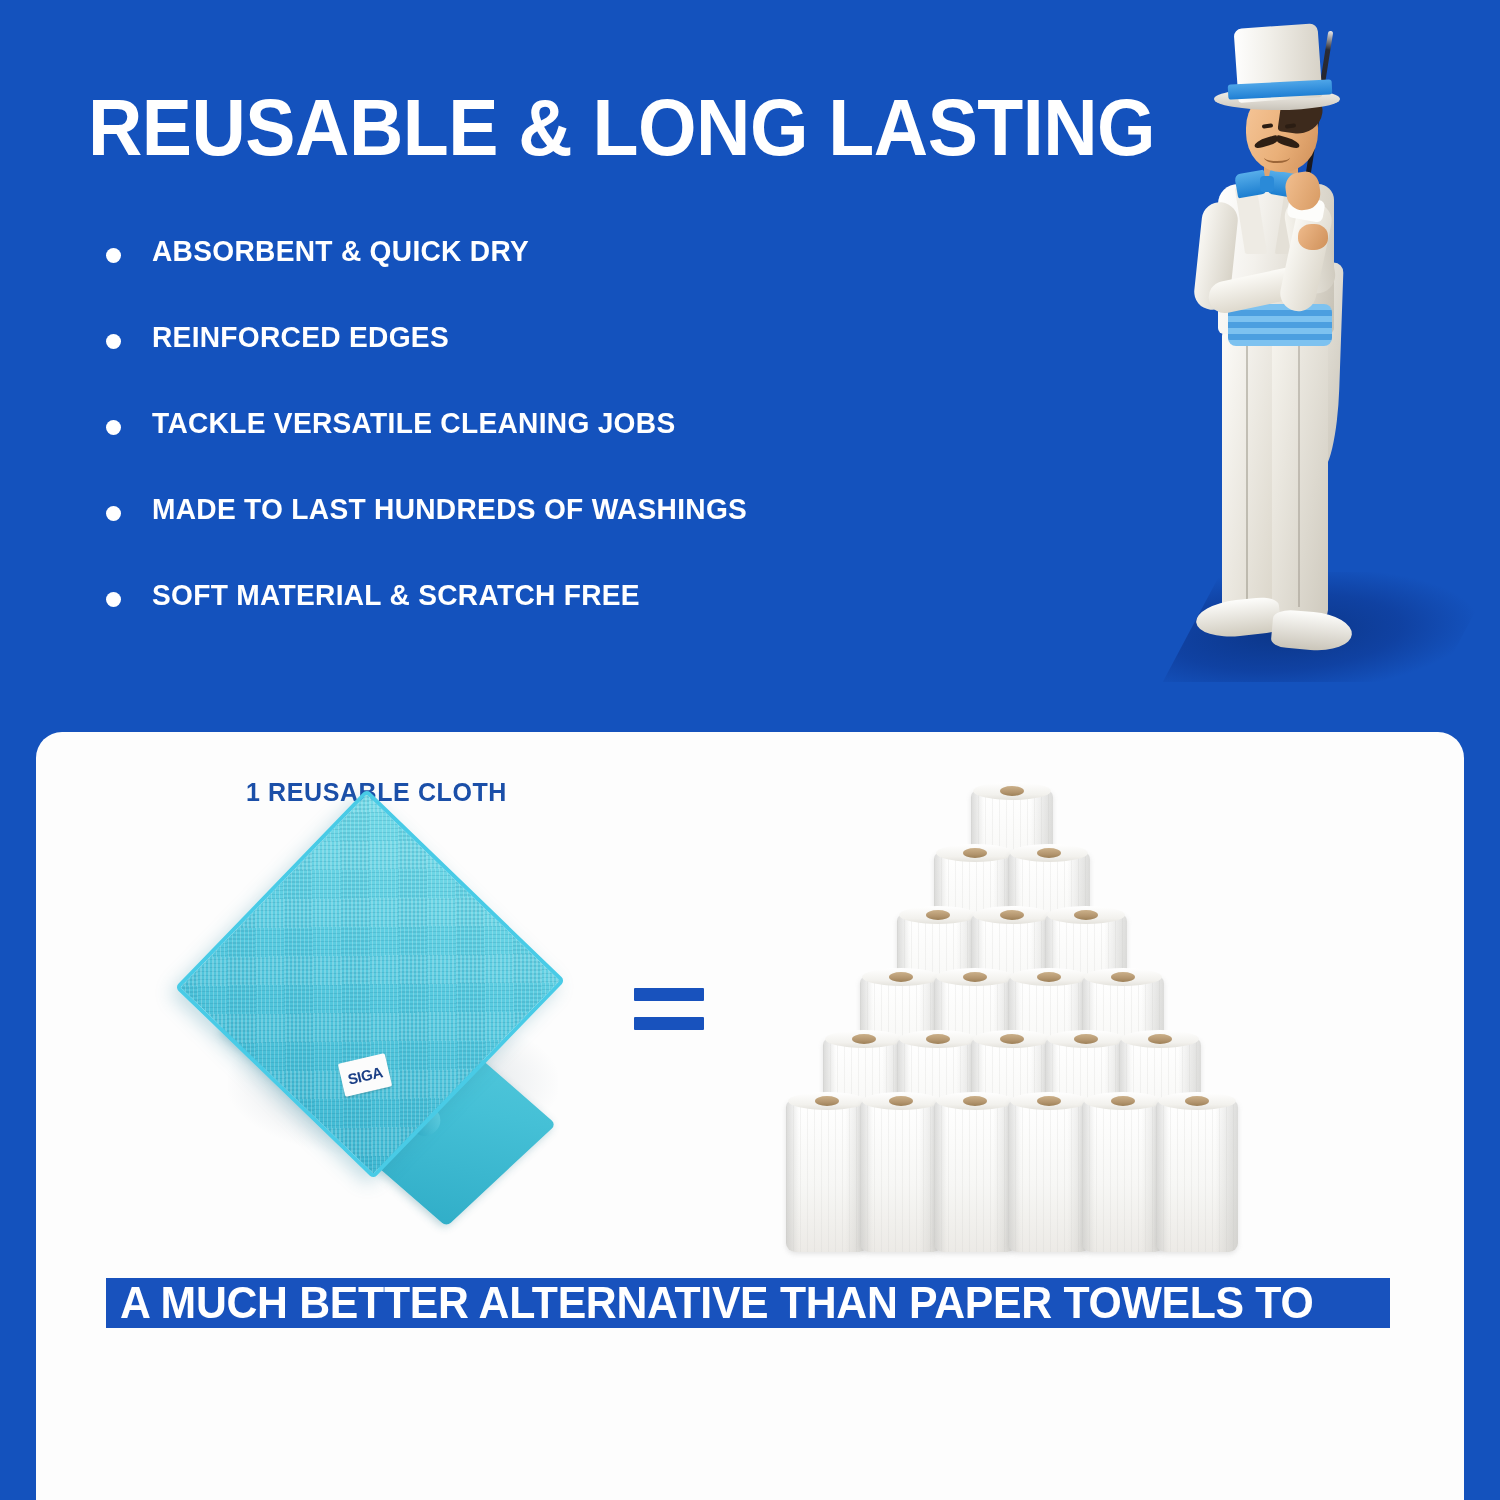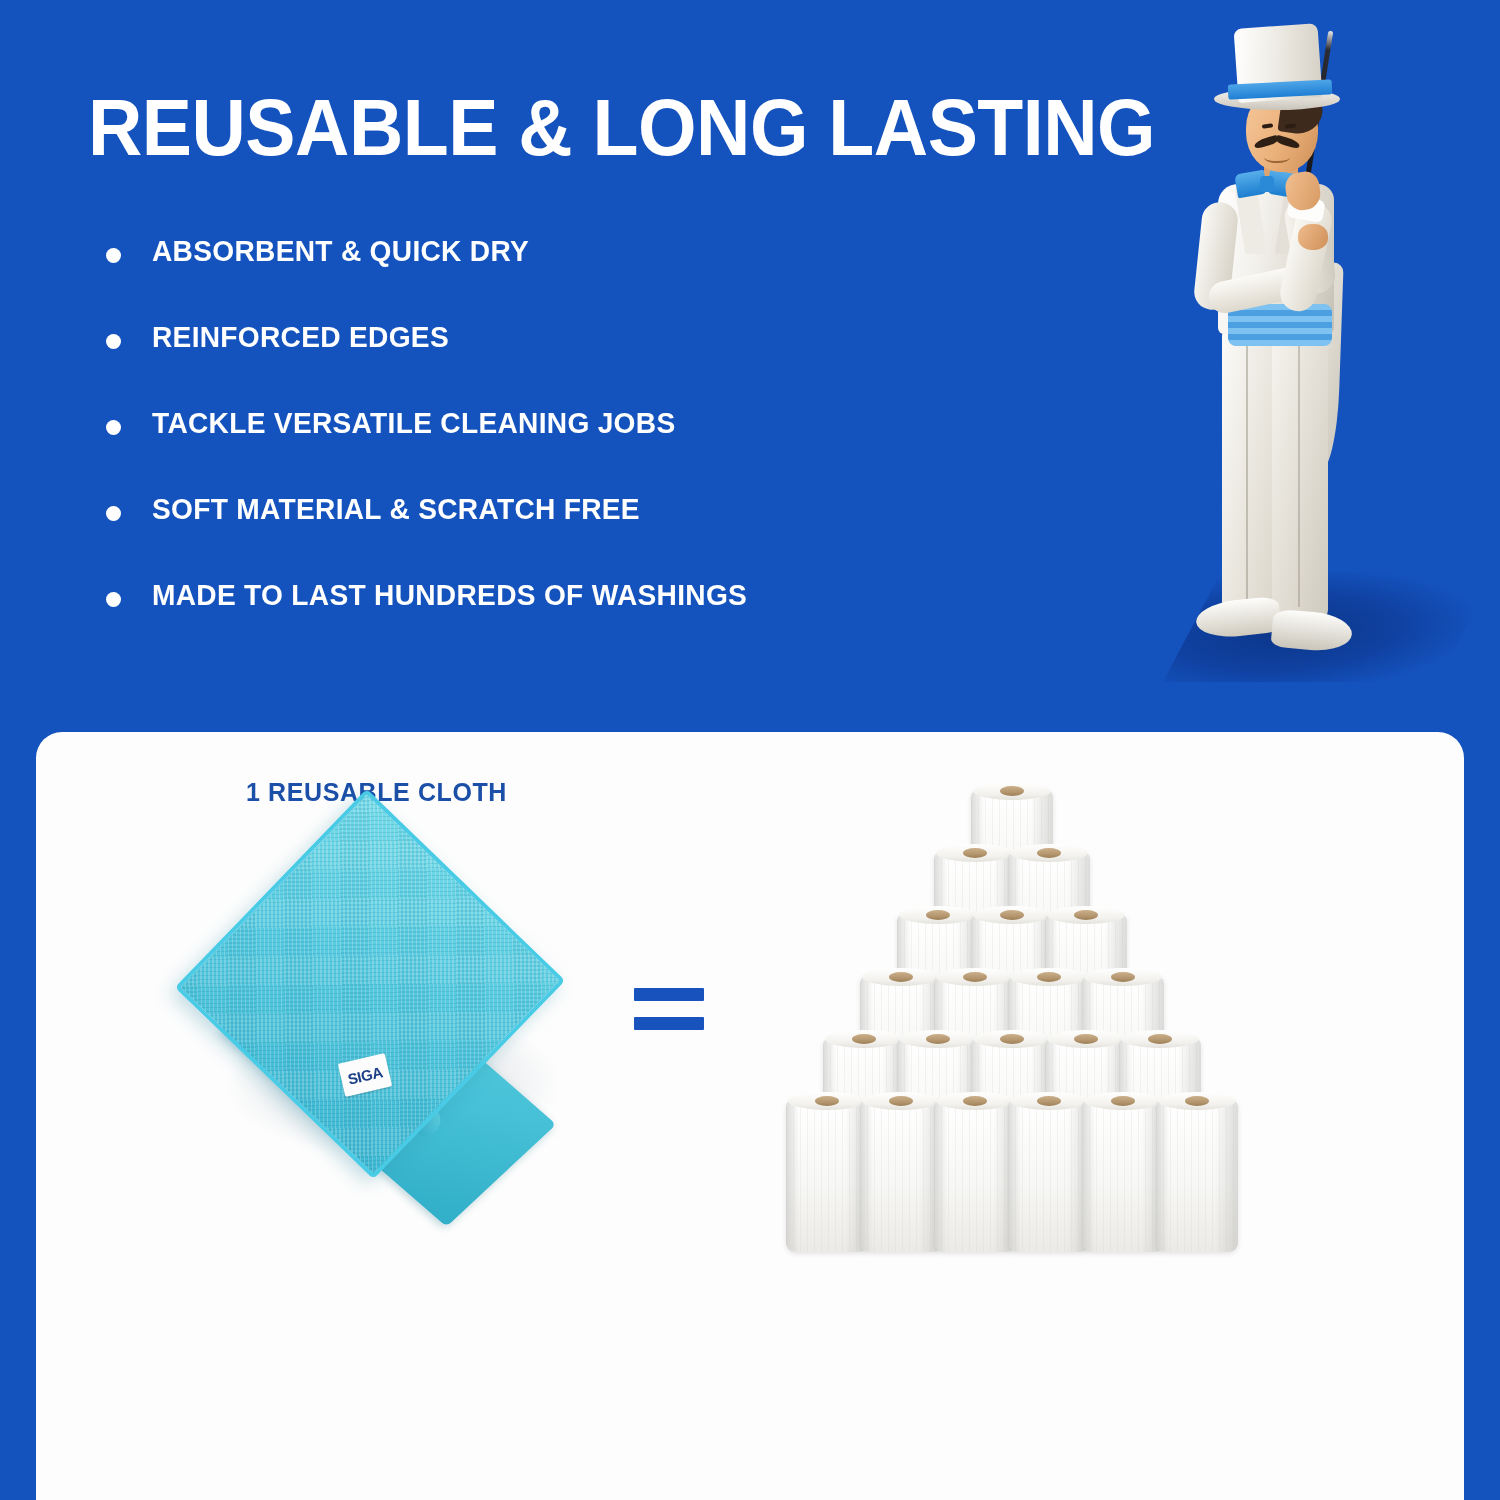--- a/index.html
+++ b/index.html
@@ -200,25 +200,25 @@
     <div class="bullet-row">
       <span class="bullet-dot"></span>
       <span class="bullet-label">REINFORCED EDGES</span>
     </div>
     <div class="bullet-row">
       <span class="bullet-dot"></span>
       <span class="bullet-label">TACKLE VERSATILE CLEANING JOBS</span>
     </div>
     <div class="bullet-row">
       <span class="bullet-dot"></span>
+      <span class="bullet-label">MADE TO LAST HUNDREDS OF WASHINGS</span>
+    </div>
+    <div class="bullet-row">
+      <span class="bullet-dot"></span>
       <span class="bullet-label">SOFT MATERIAL &amp; SCRATCH FREE</span>
-    </div>
-    <div class="bullet-row">
-      <span class="bullet-dot"></span>
-      <span class="bullet-label">MADE TO LAST HUNDREDS OF WASHINGS</span>
     </div>
   </div>
 
   <div class="mascot">
     <div class="m-shadow"></div>
     <div class="m-wand"></div>
     <div class="m-tail"></div>
     <div class="m-legL"></div>
     <div class="m-legR"></div>
     <div class="m-crease1"></div>
@@ -300,14 +300,17 @@
     <div class="prow" style="top:310px;">
         <div class="roll"></div>
         <div class="roll"></div>
         <div class="roll"></div>
         <div class="roll"></div>
         <div class="roll"></div>
         <div class="roll"></div>
       </div>
   </div>
 
+  <div class="bar1">
+    <span>A MUCH BETTER ALTERNATIVE THAN PAPER TOWELS TO</span>
+  </div>
 
 </div>
 
 </body></html>

